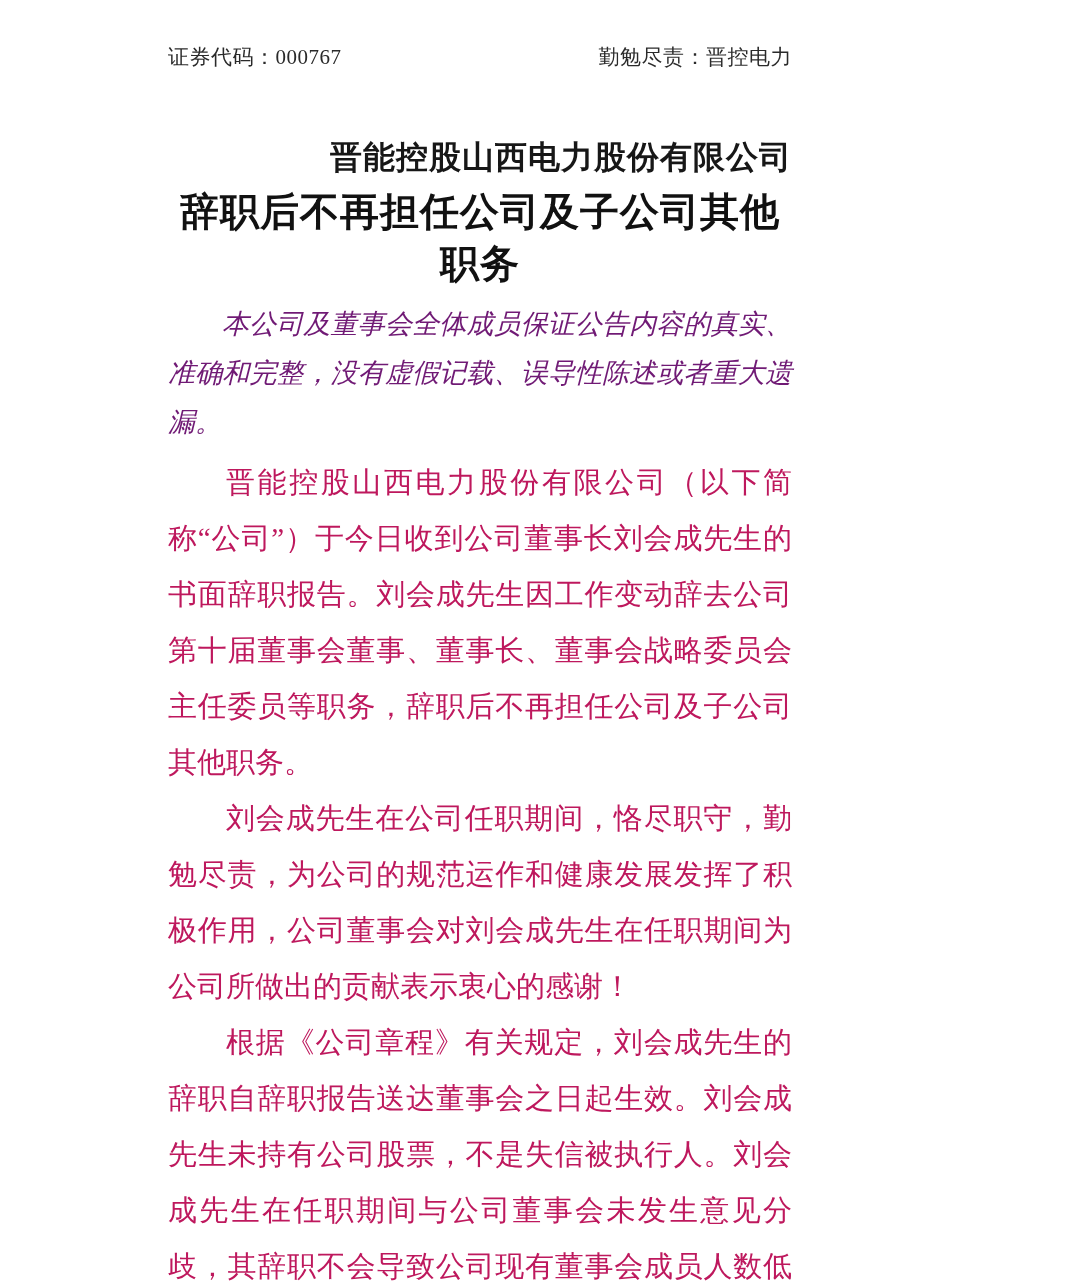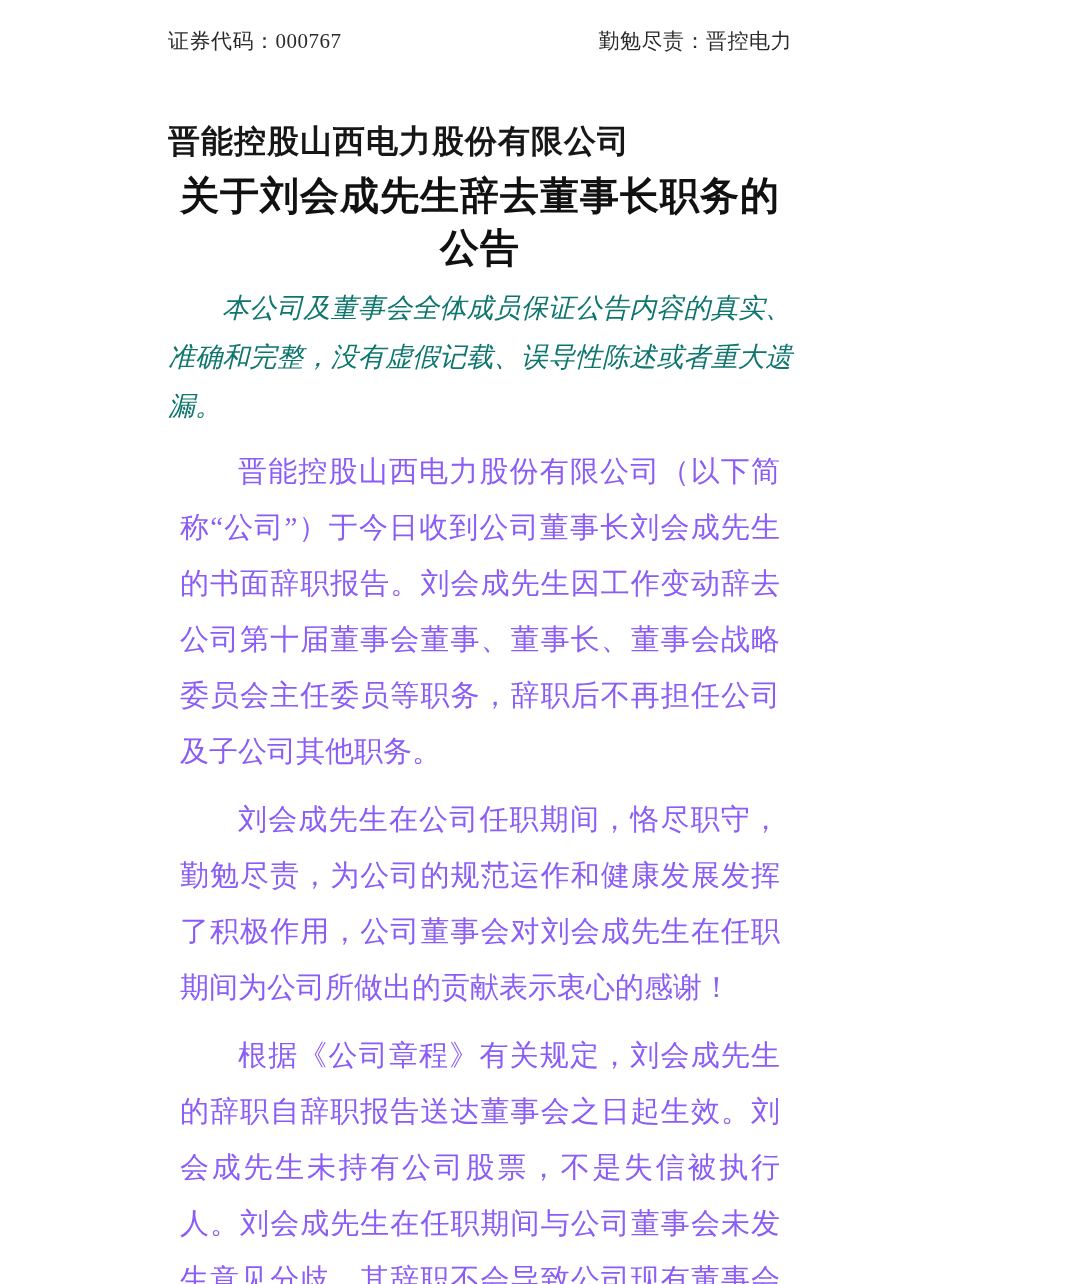--- a/index.html
+++ b/index.html
@@ -9,35 +9,35 @@
   }
   .page {
     position: relative;
     width: 952px;
     height: 1284px;
     background: #ffffff;
     overflow: hidden;
     font-family: "Liberation Serif", "DejaVu Serif", serif;
     color: #1e1e1e;
     box-sizing: border-box;
-    padding: 28px 160px 0 168px;
+    padding: 44px 160px 0 168px;
   }
   .doc-header {
     display: flex;
     justify-content: space-between;
     align-items: baseline;
     font-size: 21px;
     line-height: 26px;
     color: #2a2a2a;
     letter-spacing: 0.5px;
     white-space: nowrap;
   }
   .title-company {
     margin: 66px 0 0 0;
-    text-align: left;
+    text-align: right;
     font-size: 32px;
     line-height: 42px;
     font-weight: 700;
     color: #171717;
     letter-spacing: 1px;
   }
   .title-subject {
     margin: 8px 0 0 0;
     text-align: center;
     font-size: 39px;
@@ -46,47 +46,47 @@
     color: #111111;
     letter-spacing: 1px;
   }
   .disclaimer {
     margin: 10px 0 0 0;
     font-style: italic;
     font-size: 27px;
     line-height: 49px;
     text-indent: 2em;
     text-align: justify;
-    color: #0f766e;
+    color: #701a75;
   }
   .body-text p {
-    margin: 12px;
+    margin: 0;
     font-size: 29px;
     line-height: 56px;
     text-indent: 2em;
     text-align: justify;
-    color: #8b5cf6;
+    color: #be185d;
   }
   .body-text {
     margin-top: 7px;
   }
 </style>
 </head>
 <body>
 
 <div class="page">
 
   <div class="doc-header">
     <span>证券代码：000767</span>
     <span>勤勉尽责：晋控电力</span>
   </div>
 
   <h1 class="title-company">晋能控股山西电力股份有限公司</h1>
 
-  <h2 class="title-subject">关于刘会成先生辞去董事长职务的公告</h2>
+  <h2 class="title-subject">辞职后不再担任公司及子公司其他职务</h2>
 
   <p class="disclaimer">本公司及董事会全体成员保证公告内容的真实、准确和完整，没有虚假记载、误导性陈述或者重大遗漏。</p>
 
   <div class="body-text">
     <p>晋能控股山西电力股份有限公司（以下简称“公司”）于今日收到公司董事长刘会成先生的书面辞职报告。刘会成先生因工作变动辞去公司第十届董事会董事、董事长、董事会战略委员会主任委员等职务，辞职后不再担任公司及子公司其他职务。</p>
     <p>刘会成先生在公司任职期间，恪尽职守，勤勉尽责，为公司的规范运作和健康发展发挥了积极作用，公司董事会对刘会成先生在任职期间为公司所做出的贡献表示衷心的感谢！</p>
     <p>根据《公司章程》有关规定，刘会成先生的辞职自辞职报告送达董事会之日起生效。刘会成先生未持有公司股票，不是失信被执行人。刘会成先生在任职期间与公司董事会未发生意见分歧，其辞职不会导致公司现有董事会成员人数低于法定最低人数，不会对公司董事会的正常运作产生影响。公司将按照法定程序尽快完成董事增补以及董事长选举等后续工作。</p>
     <p>特此公告。</p>
   </div>
 

